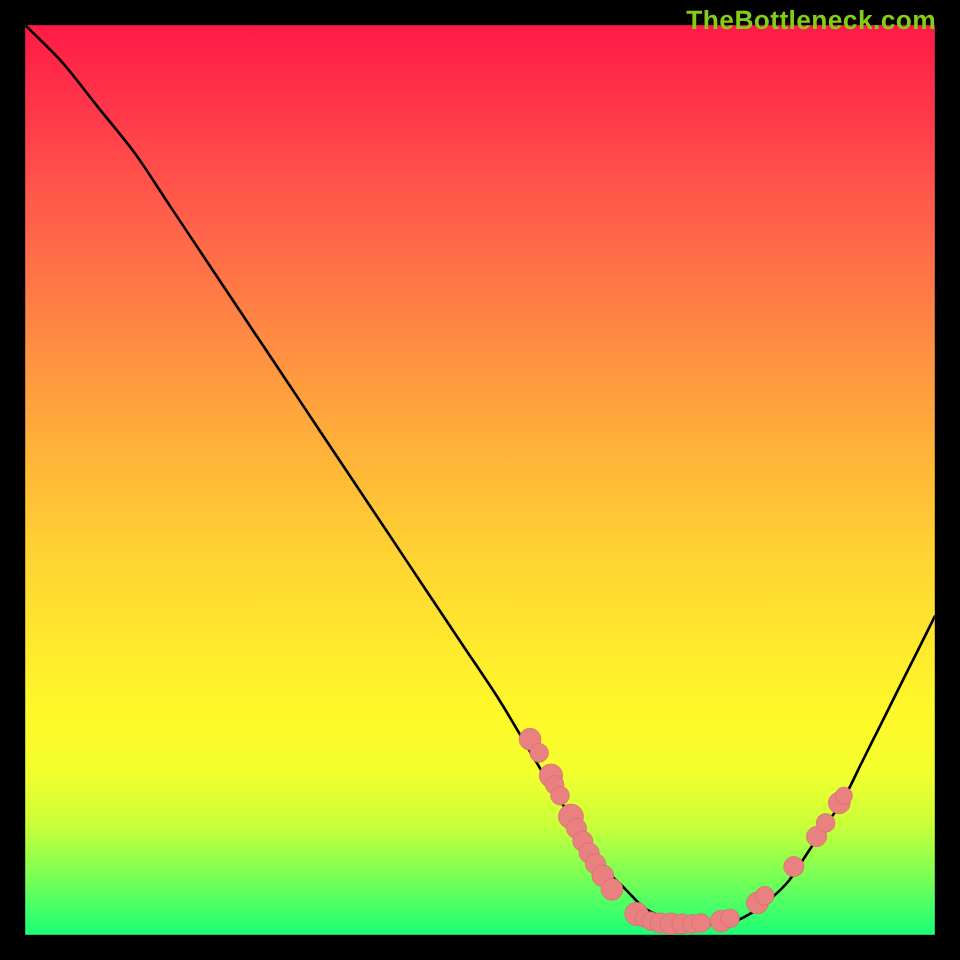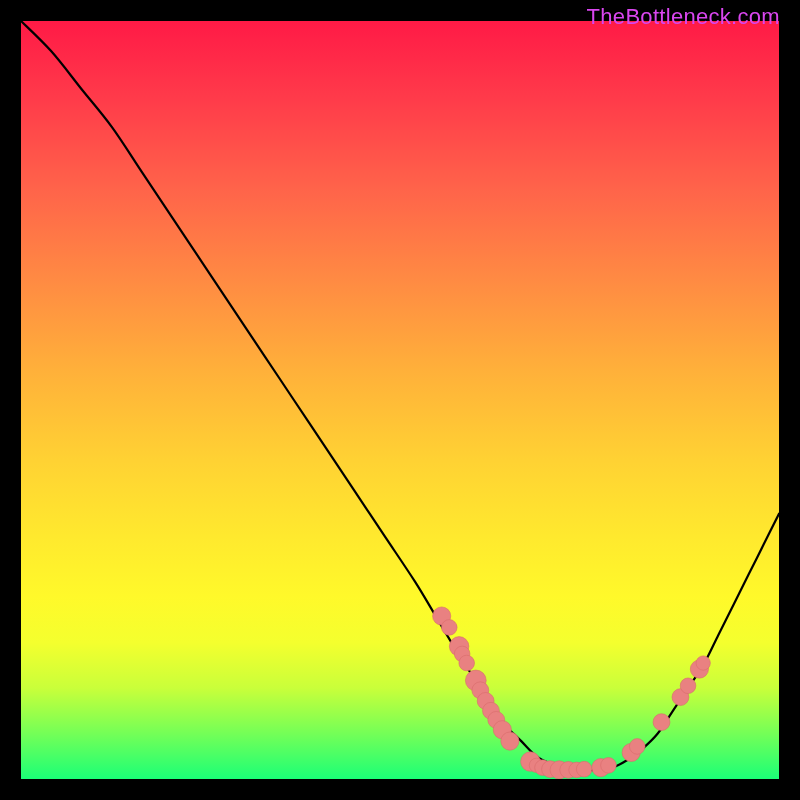--- a/index.html
+++ b/index.html
@@ -7,23 +7,23 @@
   .frame {
     position: relative;
     width: 800px;
     height: 800px;
     background: #000;
   }
   .watermark {
     position: absolute;
     top: 4px;
     right: 20px;
-    color: #d946ef;
+    color: #84cc16;
     font-size: 22px;
-    font-weight: normal;
+    font-weight: bold;
     letter-spacing: 0.3px;
     z-index: 5;
   }
   .plot {
     position: absolute;
     left: 21px;
     top: 21px;
     width: 758px;
     height: 758px;
   }

